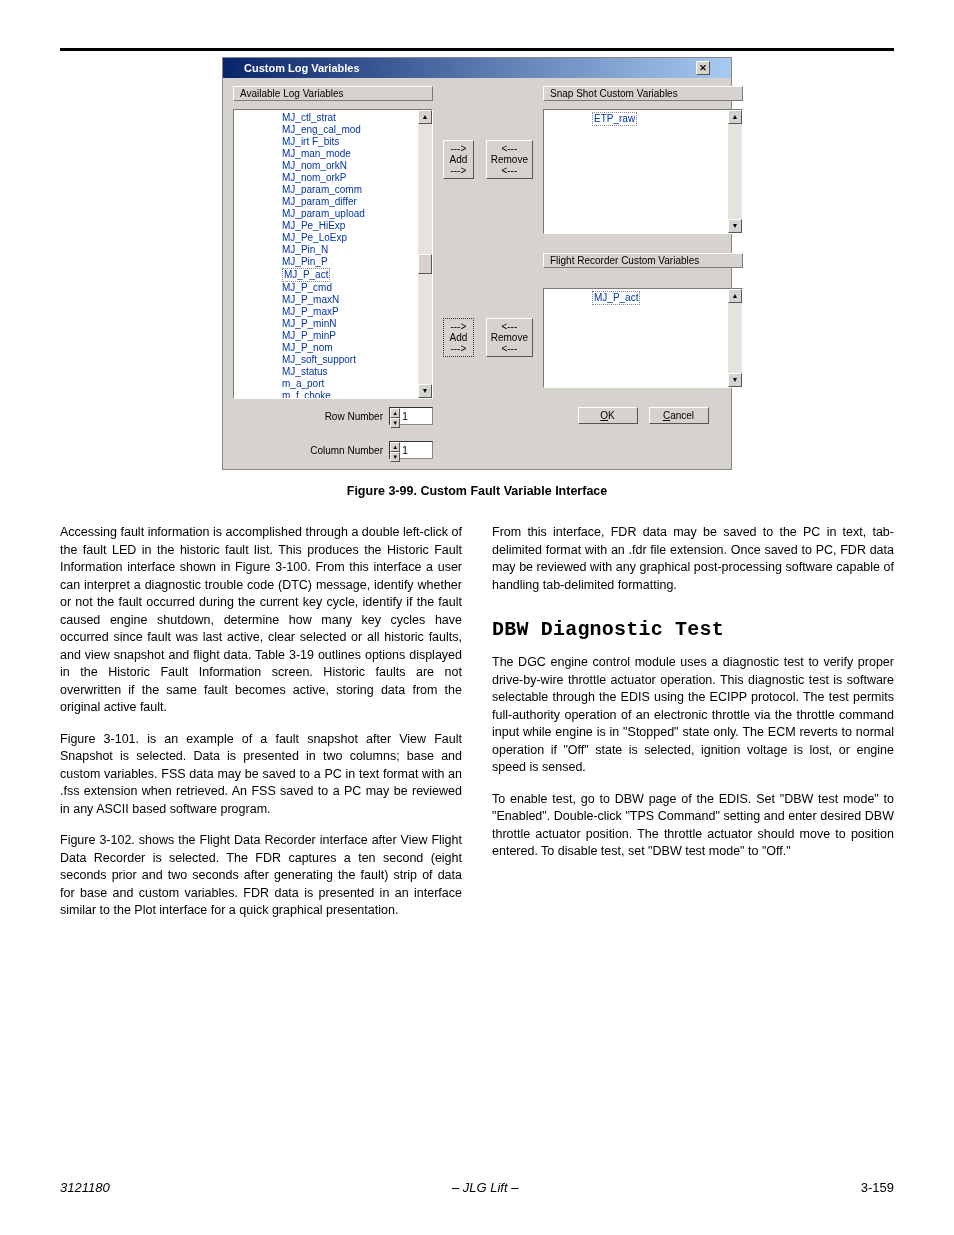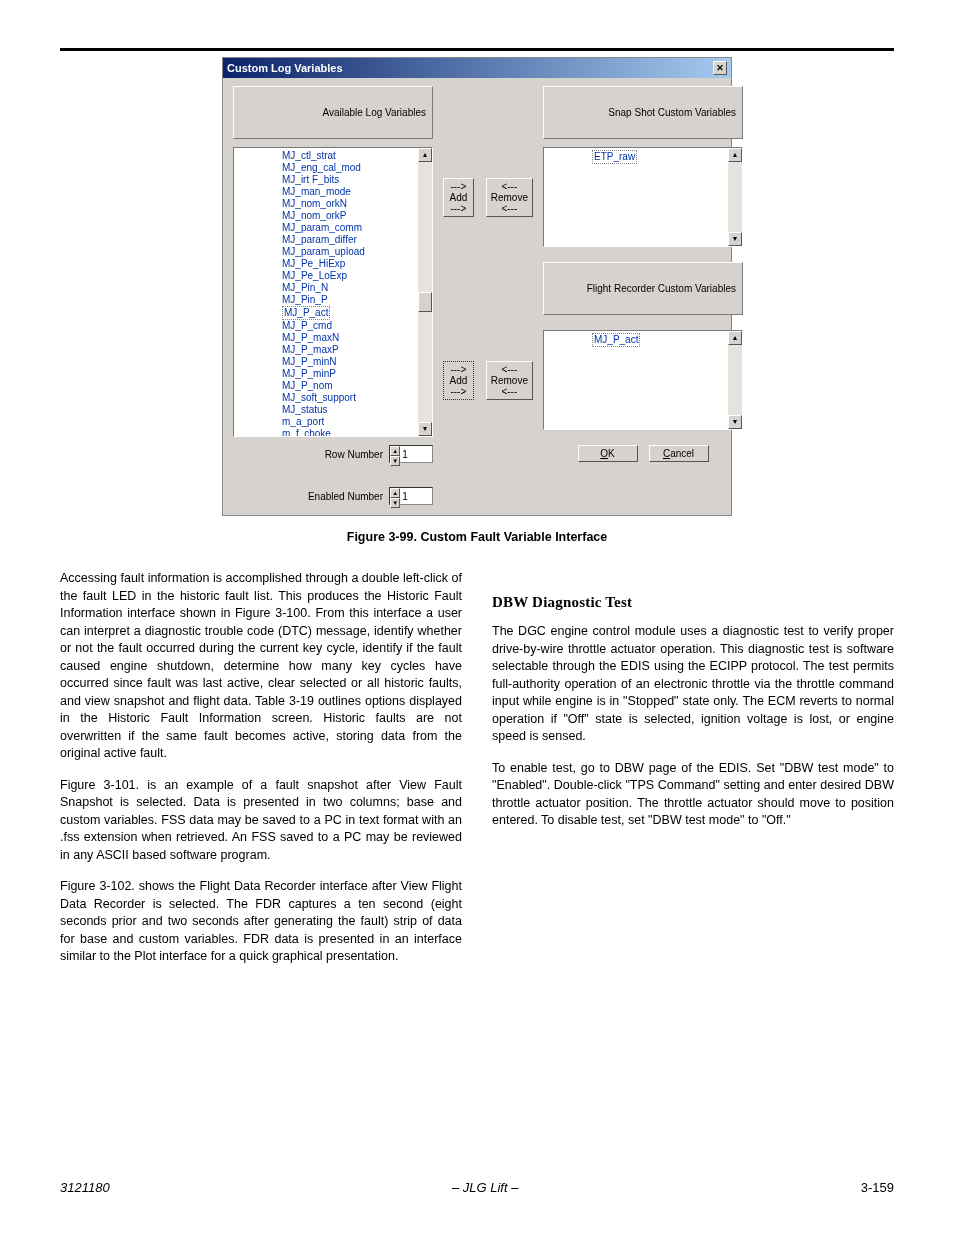--- a/index.html
+++ b/index.html
@@ -39,21 +39,21 @@
     background: #d6d3ce;
     border: 1px solid #888;
     font-family: Tahoma, Arial, sans-serif;
     font-size: 10px;
   }
   .titlebar {
     background: linear-gradient(90deg, #0a246a 0%, #a6caf0 100%);
     color: #fff;
     font-weight: bold;
     font-size: 11px;
-    padding: 3px 4px;
+    padding: 3px 21px;
     display: flex;
     justify-content: space-between;
     align-items: center;
   }
   .close-btn {
     width: 14px;
     height: 14px;
     background: #d6d3ce;
     color: #000;
     font-size: 9px;
@@ -71,22 +71,22 @@
     column-gap: 10px;
     row-gap: 8px;
     align-items: start;
   }
   .lbl-btn {
     background: #d6d3ce;
     border-top: 1px solid #fff;
     border-left: 1px solid #fff;
     border-right: 1px solid #7a7a7a;
     border-bottom: 1px solid #7a7a7a;
-    padding: 20px 6px;
-    text-align: right;
+    padding: 1px 6px;
+    text-align: left;
     font-size: 10px;
   }
   .listbox {
     background: #fff;
     border-top: 1px solid #7a7a7a;
     border-left: 1px solid #7a7a7a;
     border-right: 1px solid #fff;
     border-bottom: 1px solid #fff;
     position: relative;
   }
@@ -155,21 +155,21 @@
     padding: 2px 4px;
     font-size: 10px;
     width: 84px;
     text-align: center;
   }
   .btn-dotted { border: 1px dotted #333; background:#d6d3ce; padding:2px 4px; width:84px; text-align:center; font-size:10px;}
   .row-num-area {
     grid-column: 1 / 2;
     display: flex;
     flex-direction: column;
-    gap: 24px;
+    gap: 16px;
     align-items: flex-end;
     font-size: 10px;
     color: #000;
   }
   .spin-row { display: flex; align-items: center; gap: 6px; }
   .spinbox {
     display: flex;
     border: 1px inset #888;
     background: #fff;
     width: 44px;
@@ -214,23 +214,23 @@
 
   .columns {
     display: flex;
     gap: 30px;
     font-size: 12.5px;
     line-height: 1.4;
   }
   .col { flex: 1; }
   .col p { margin: 0 0 14px 0; text-align: justify; }
   .subhead {
-    font-family: Liberation Serif, serif;
-    font-weight: bold;
-    font-size: 15px;
+    font-family: Liberation Mono, monospace;
+    font-weight: bold;
+    font-size: 20px;
     margin: 22px 0 10px 0;
     letter-spacing: 0.2px;
   }
 
   .footer {
     margin-top: auto;
     display: flex;
     justify-content: space-between;
     font-size: 13px;
     font-style: italic;
@@ -289,21 +289,21 @@
               <div class="thumb" style="top:130px;height:20px;"></div>
             </div>
           <div class="scroll-down">▼</div>
         </div>
 
         <div class="mid-btns" style="grid-row:2; height:100px;">
           <div class="btn">---&gt; Add ---&gt;</div>
           <div class="btn">&lt;--- Remove &lt;---</div>
         </div>
 
-        <div class="listbox" style="grid-row:2; height:100px;">
+        <div class="listbox" style="grid-row:2; height:125px;">
           <div class="lb-inner" id="snap-list">
               <div><span class="sel">ETP_raw</span></div>
             </div>
           <div class="scroll-up">▲</div>
           <div class="scroll-track"></div>
           <div class="scroll-down">▼</div>
         </div>
 
         <div style="grid-column:2;"></div>
         <div class="lbl-btn" style="grid-column:3;">Flight Recorder Custom Variables</div>
@@ -326,21 +326,21 @@
             <span>Row Number</span>
             <div class="spinbox">
               <div class="arrows">
                   <div>▲</div>
                   <div>▼</div>
                 </div>
               <input value="1" style="">
             </div>
           </div>
           <div class="spin-row">
-            <span>Enabled Number</span>
+            <span>Column Number</span>
             <div class="spinbox">
               <div class="arrows">
                   <div>▲</div>
                   <div>▼</div>
                 </div>
               <input value="1" style="">
             </div>
           </div>
         </div>
         <div style="grid-column:2; grid-row:5;"></div>
@@ -354,20 +354,21 @@
 
   <div class="figcap">Figure 3-99.  Custom Fault Variable Interface</div>
 
   <div class="columns">
     <div class="col">
       <p>Accessing fault information is accomplished through a double left-click of the fault LED in the historic fault list. This produces the Historic Fault Information interface shown in Figure 3-100. From this interface a user can interpret a diagnostic trouble code (DTC) message, identify whether or not the fault occurred during the current key cycle, identify if the fault caused engine shutdown, determine how many key cycles have occurred since fault was last active, clear selected or all historic faults, and view snapshot and flight data. Table 3-19 outlines options displayed in the Historic Fault Information screen. Historic faults are not overwritten if the same fault becomes active, storing data from the original active fault.</p>
       <p>Figure 3-101. is an example of a fault snapshot after View Fault Snapshot is selected. Data is presented in two columns; base and custom variables. FSS data may be saved to a PC in text format with an .fss extension when retrieved. An FSS saved to a PC may be reviewed in any ASCII based software program.</p>
       <p>Figure 3-102. shows the Flight Data Recorder interface after View Flight Data Recorder is selected. The FDR captures a ten second (eight seconds prior and two seconds after generating the fault) strip of data for base and custom variables. FDR data is presented in an interface similar to the Plot interface for a quick graphical presentation.</p>
     </div>
     <div class="col">
+      <p>From this interface, FDR data may be saved to the PC in text, tab-delimited format with an .fdr file extension. Once saved to PC, FDR data may be reviewed with any graphical post-processing software capable of handling tab-delimited formatting.</p>
       <div class="subhead">DBW Diagnostic Test</div>
       <p>The DGC engine control module uses a diagnostic test to verify proper drive-by-wire throttle actuator operation. This diagnostic test is software selectable through the EDIS using the ECIPP protocol. The test permits full-authority operation of an electronic throttle via the throttle command input while engine is in "Stopped" state only. The ECM reverts to normal operation if "Off" state is selected, ignition voltage is lost, or engine speed is sensed.</p>
       <p>To enable test, go to DBW page of the EDIS. Set "DBW test mode" to "Enabled". Double-click "TPS Command" setting and enter desired DBW throttle actuator position. The throttle actuator should move to position entered. To disable test, set "DBW test mode" to "Off."</p>
     </div>
   </div>
 
   <div class="footer">
     <span>3121180</span>
     <span class="mid">– JLG Lift –</span>
     <span class="right">3-159</span>

